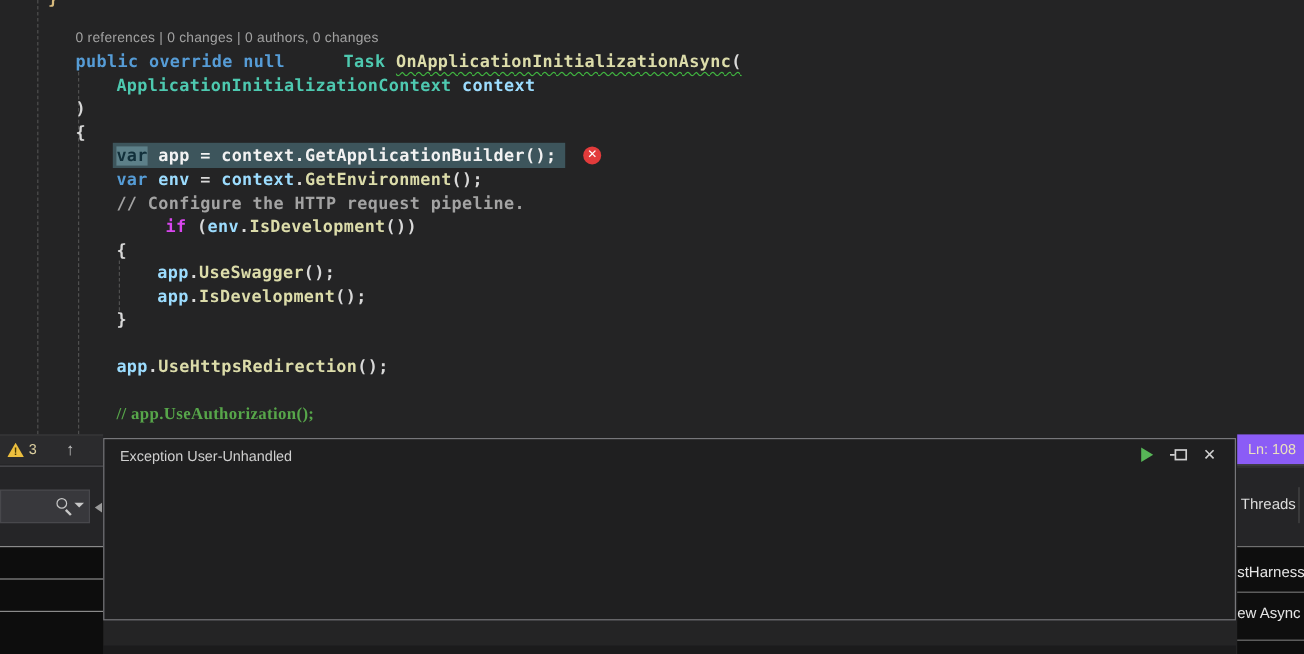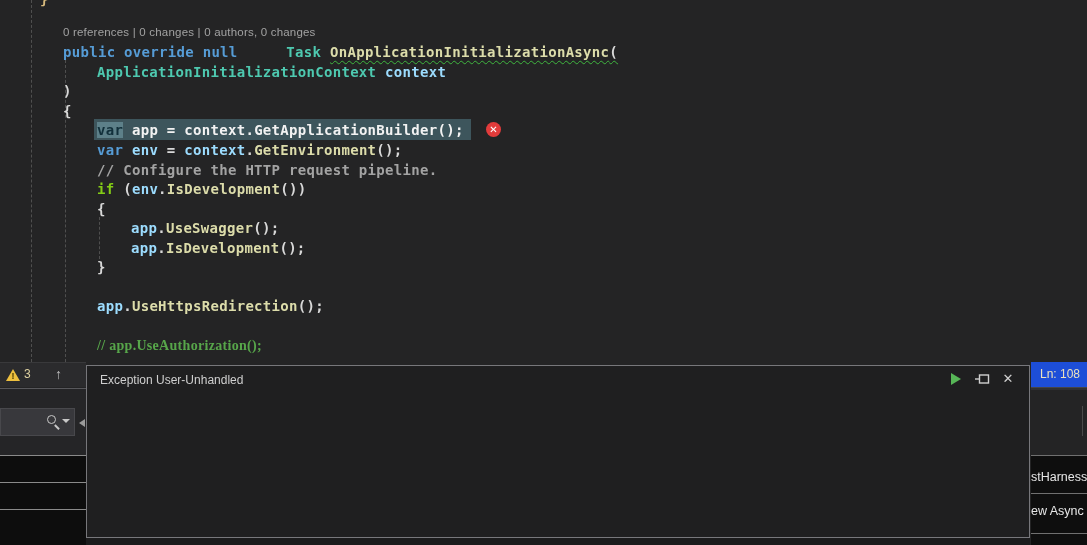--- a/index.html
+++ b/index.html
@@ -61,31 +61,31 @@
     background:#c8c8c8; transform:rotate(45deg); transform-origin:left center; }
   .search-caret { position:absolute; right:4px; top:10px; width:0; height:0;
     border-left:4px solid transparent; border-right:4px solid transparent; border-top:4px solid #c8c8c8; }
   .left-rows { position:absolute; left:0; top:455px; width:86px; height:90px; background:#0d0d0d;
     border-top:1px solid #8a8a8a; }
   .left-row-line { position:absolute; left:0; width:86px; height:0; border-top:1px solid #8a8a8a; }
   .splitter-arrow { position:absolute; left:79px; top:419px; width:0; height:0;
     border-top:4px solid transparent; border-bottom:4px solid transparent; border-right:6px solid #9a9a9a; }
   
   .popup {
-    position:absolute; left:86px; top:365px; width:944px; height:173px;
+    position:absolute; left:86px; top:365px; width:944px; height:152px;
     background:#1f1f20; border:1px solid #77777b;
   }
   .popup-title { position:absolute; left:13px; top:7px; font-size:12px; color:#cfcfcf; }
   .popup-btn { position:absolute; top:4px; width:18px; height:18px; cursor:pointer; }
   .play-tri { position:absolute; left:4px; top:3px; width:0; height:0;
     border-top:6px solid transparent; border-bottom:6px solid transparent; border-left:10px solid #57b657; }
   .popup-msg { position:absolute; left:13px; top:34px; font-size:12px; color:#d6d6d6; }
   .popup-msg b { color:#ffffff; font-size:12.5px; }
   
-  .right-strip { position:absolute; left:1031px; top:362px; width:56px; height:25px; background:#1d4ed8; }
+  .right-strip { position:absolute; left:1031px; top:362px; width:56px; height:25px; background:#8b5cf6; }
   .ln-indicator { position:absolute; left:9px; top:5px; font-size:12px; color:#eae1bd; }
   .right-sep { position:absolute; left:1031px; top:387px; width:56px; height:3px; background:#303032;
     border-top:1px solid #454548; }
   .right-mid { position:absolute; left:1031px; top:390px; width:56px; height:65px; background:#252527; }
   .tab-sep { position:absolute; left:1082px; top:406px; width:0; height:30px; border-left:1px solid #4a4a4a; }
   .threads-label { position:absolute; left:3px; top:23px; font-size:12.5px; color:#dcdcdc; }
   .right-rows { position:absolute; left:1031px; top:455px; width:56px; height:90px; background:#0e0e0e;
     border-top:1px solid #707070; }
   .right-row-line { position:absolute; left:0; width:56px; height:0; border-top:1px solid #707070; }
   .right-row-text { position:absolute; left:0; font-size:12.5px; color:#e6e6e6; white-space:nowrap; }
@@ -107,21 +107,21 @@
 
     <div class="hl-rect"></div>
     <div id="code-layer">
         <div class="code-line" style="top: 42px; left: 63px;"><span style="color: rgb(86, 156, 214);">public override null </span><span style="color: rgb(78, 201, 176); margin-left: 40px;">Task </span><span class="squiggle" style="color: rgb(220, 220, 170);">OnApplicationInitializationAsync</span><span class="squiggle" style="color: rgb(216, 216, 216);">(</span></div>
         <div class="code-line" style="top: 62px; left: 97px;"><span style="color: rgb(78, 201, 176);">ApplicationInitializationContext </span><span style="color: rgb(156, 220, 254);">context</span></div>
         <div class="code-line" style="top: 81px; left: 63px;"><span style="color: rgb(216, 216, 216);">)</span></div>
         <div class="code-line" style="top: 101px; left: 63px;"><span style="color: rgb(216, 216, 216);">{</span></div>
         <div class="code-line" style="top: 120px; left: 97px;"><span class="sel-word" style="color: rgb(18, 48, 59);">var</span><span style="color: rgb(242, 242, 242);"> </span><span style="color: rgb(242, 242, 242);">app</span><span style="color: rgb(242, 242, 242);"> = </span><span style="color: rgb(242, 242, 242);">context</span><span style="color: rgb(242, 242, 242);">.</span><span style="color: rgb(242, 242, 242);">GetApplicationBuilder</span><span style="color: rgb(242, 242, 242);">();</span></div>
         <div class="code-line" style="top: 140px; left: 97px;"><span style="color: rgb(86, 156, 214);">var </span><span style="color: rgb(156, 220, 254);">env</span><span style="color: rgb(216, 216, 216);"> = </span><span style="color: rgb(156, 220, 254);">context</span><span style="color: rgb(216, 216, 216);">.</span><span style="color: rgb(220, 220, 170);">GetEnvironment</span><span style="color: rgb(216, 216, 216);">();</span></div>
         <div class="code-line" style="top: 160px; left: 97px;"><span style="color: #a3a3a3;">// Configure the HTTP request pipeline.</span></div>
-        <div class="code-line" style="top: 179px; left: 97px;"><span style="color: #84cc16;">if </span><span style="color: rgb(216, 216, 216);">(</span><span style="color: rgb(156, 220, 254);">env</span><span style="color: rgb(216, 216, 216);">.</span><span style="color: rgb(220, 220, 170);">IsDevelopment</span><span style="color: rgb(216, 216, 216);">())</span></div>
+        <div class="code-line" style="top: 179px; left: 97px;"><span style="color: #d946ef; margin-left: 41px;">if </span><span style="color: rgb(216, 216, 216);">(</span><span style="color: rgb(156, 220, 254);">env</span><span style="color: rgb(216, 216, 216);">.</span><span style="color: rgb(220, 220, 170);">IsDevelopment</span><span style="color: rgb(216, 216, 216);">())</span></div>
         <div class="code-line" style="top: 199px; left: 97px;"><span style="color: rgb(216, 216, 216);">{</span></div>
         <div class="code-line" style="top: 218px; left: 131px;"><span style="color: rgb(156, 220, 254);">app</span><span style="color: rgb(216, 216, 216);">.</span><span style="color: rgb(220, 220, 170);">UseSwagger</span><span style="color: rgb(216, 216, 216);">();</span></div>
         <div class="code-line" style="top: 238px; left: 131px;"><span style="color: rgb(156, 220, 254);">app</span><span style="color: rgb(216, 216, 216);">.</span><span style="color: rgb(220, 220, 170);">IsDevelopment</span><span style="color: rgb(216, 216, 216);">();</span></div>
         <div class="code-line" style="top: 257px; left: 97px;"><span style="color: rgb(216, 216, 216);">}</span></div>
         <div class="code-line" style="top: 296px; left: 97px;"><span style="color: rgb(156, 220, 254);">app</span><span style="color: rgb(216, 216, 216);">.</span><span style="color: rgb(220, 220, 170);">UseHttpsRedirection</span><span style="color: rgb(216, 216, 216);">();</span></div>
         <div class="code-line" style="top: 336px; left: 97px; font-family: Liberation Serif, serif;"><span style="color: rgb(87, 166, 74);">// app.UseAuthorization();</span></div>
       </div>
 
     <div class="err-icon">✕</div>
   </div>
@@ -143,20 +143,23 @@
     <div class="left-row-line" style="top:26px;"></div>
     <div class="left-row-line" style="top:53px;"></div>
   </div>
 
   <span class="splitter-arrow"></span>
 
   <div class="right-strip">
     <span class="ln-indicator">Ln: 108</span>
   </div>
   <div class="right-sep"></div>
+  <div class="right-mid">
+    <span class="threads-label">Threads</span>
+  </div>
   <span class="tab-sep"></span>
   <div class="right-rows">
     <span class="right-row-text" style="top:14px;">stHarness.A</span>
     <div class="right-row-line" style="top:37px;"></div>
     <span class="right-row-text" style="top:48px;">ew Async C</span>
     <div class="right-row-line" style="top:77px;"></div>
   </div>
 
   <div class="popup">
     <span class="popup-title">Exception User-Unhandled</span>

